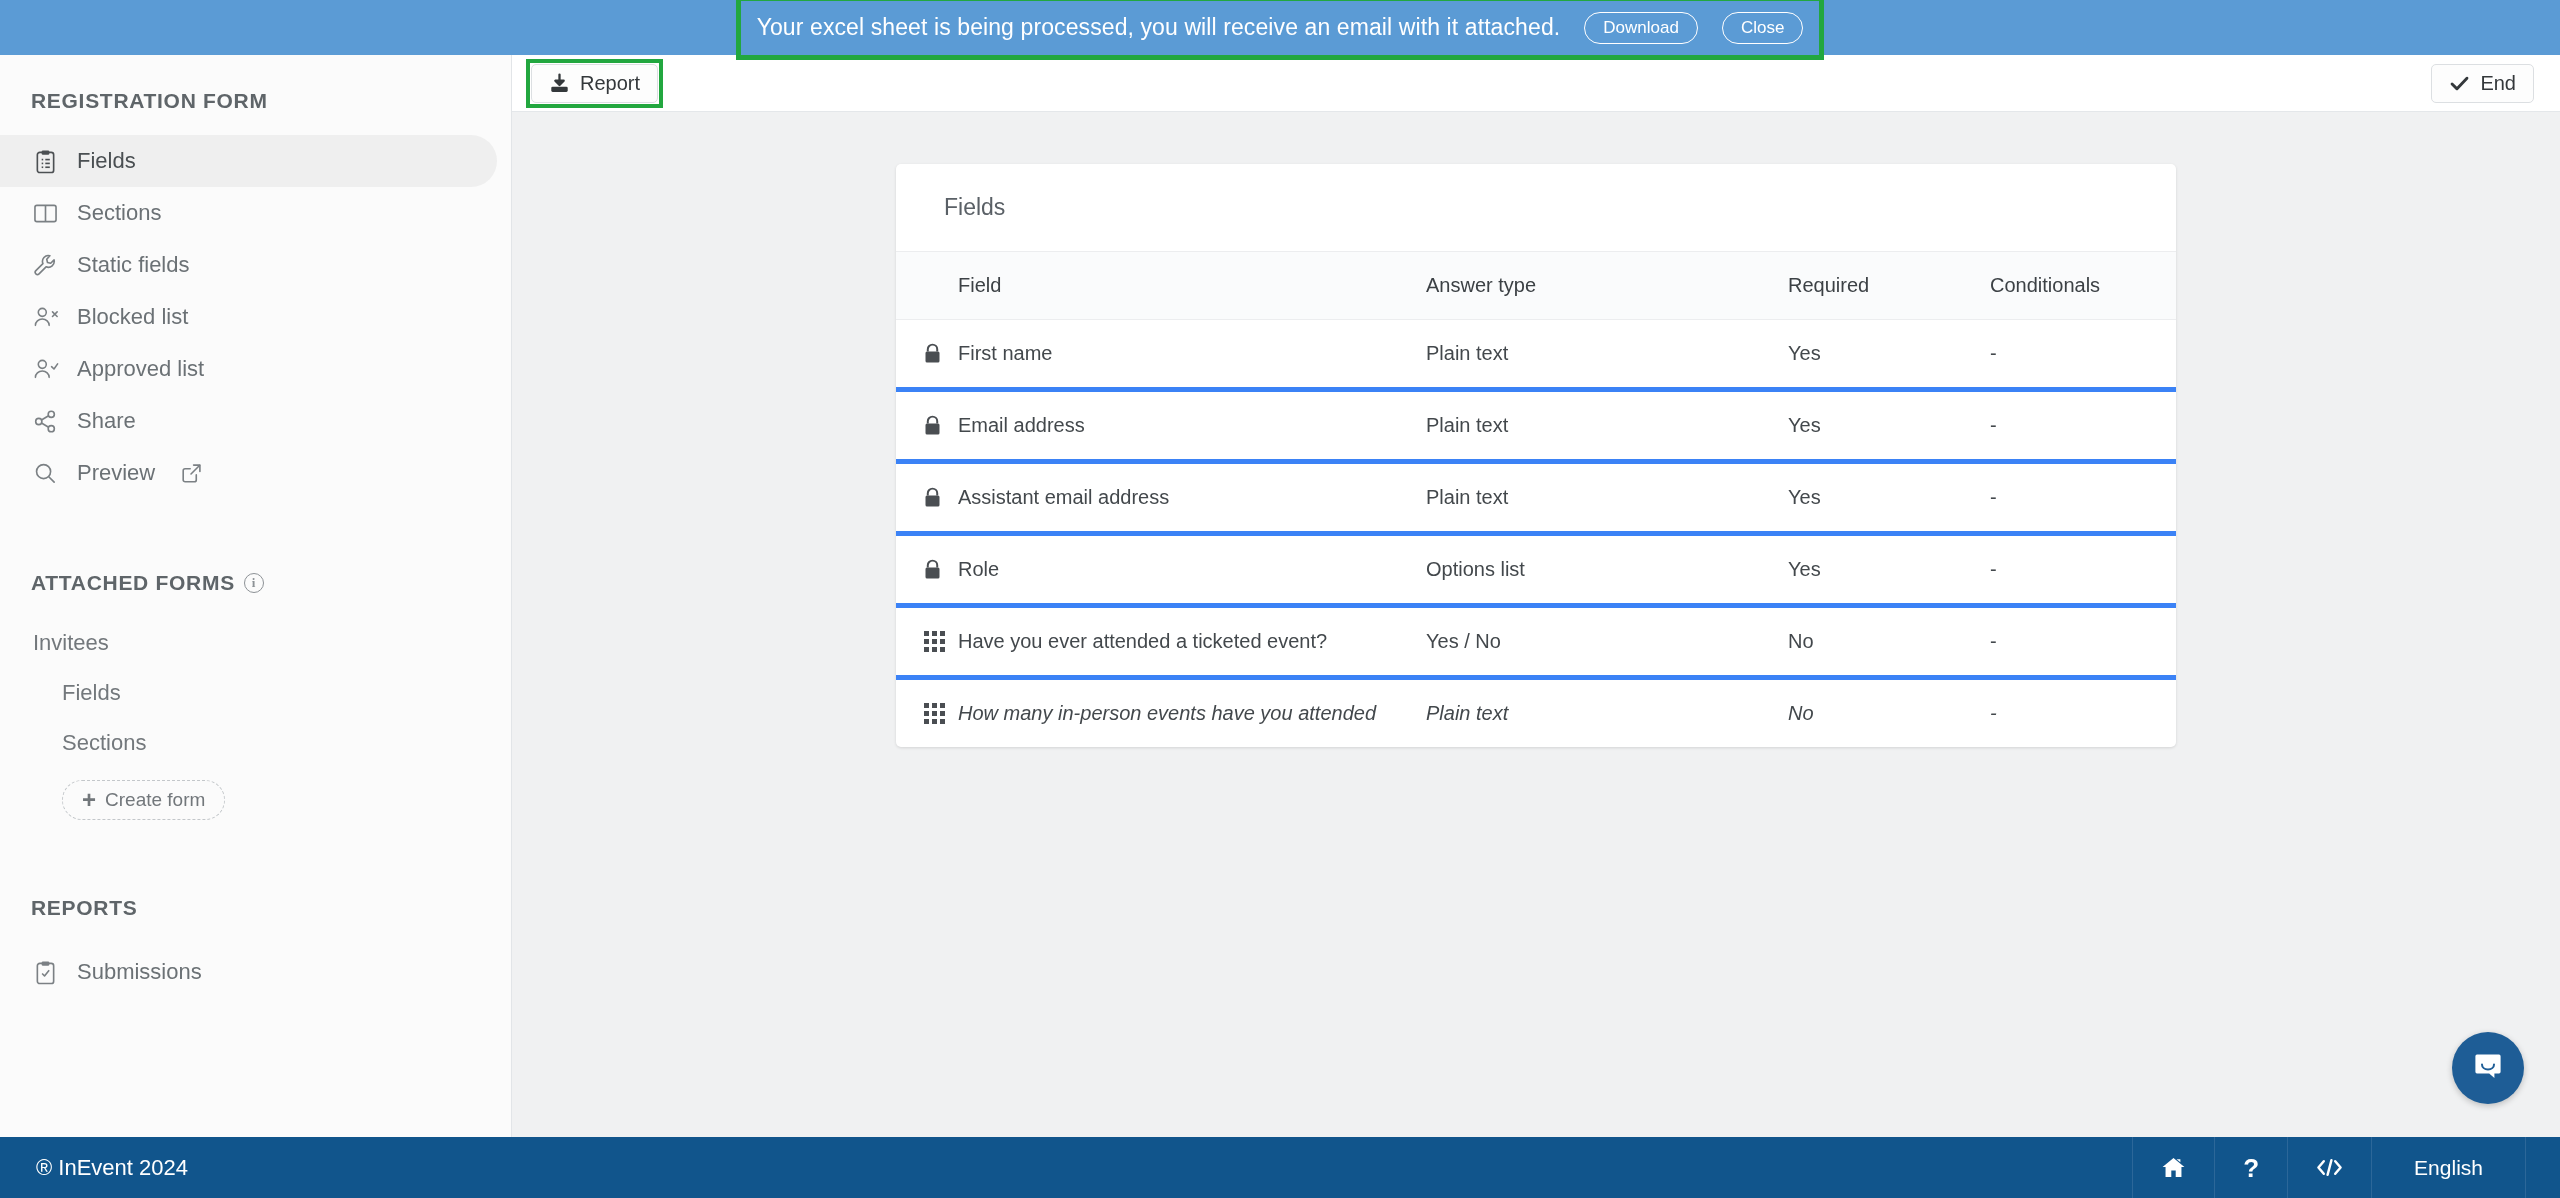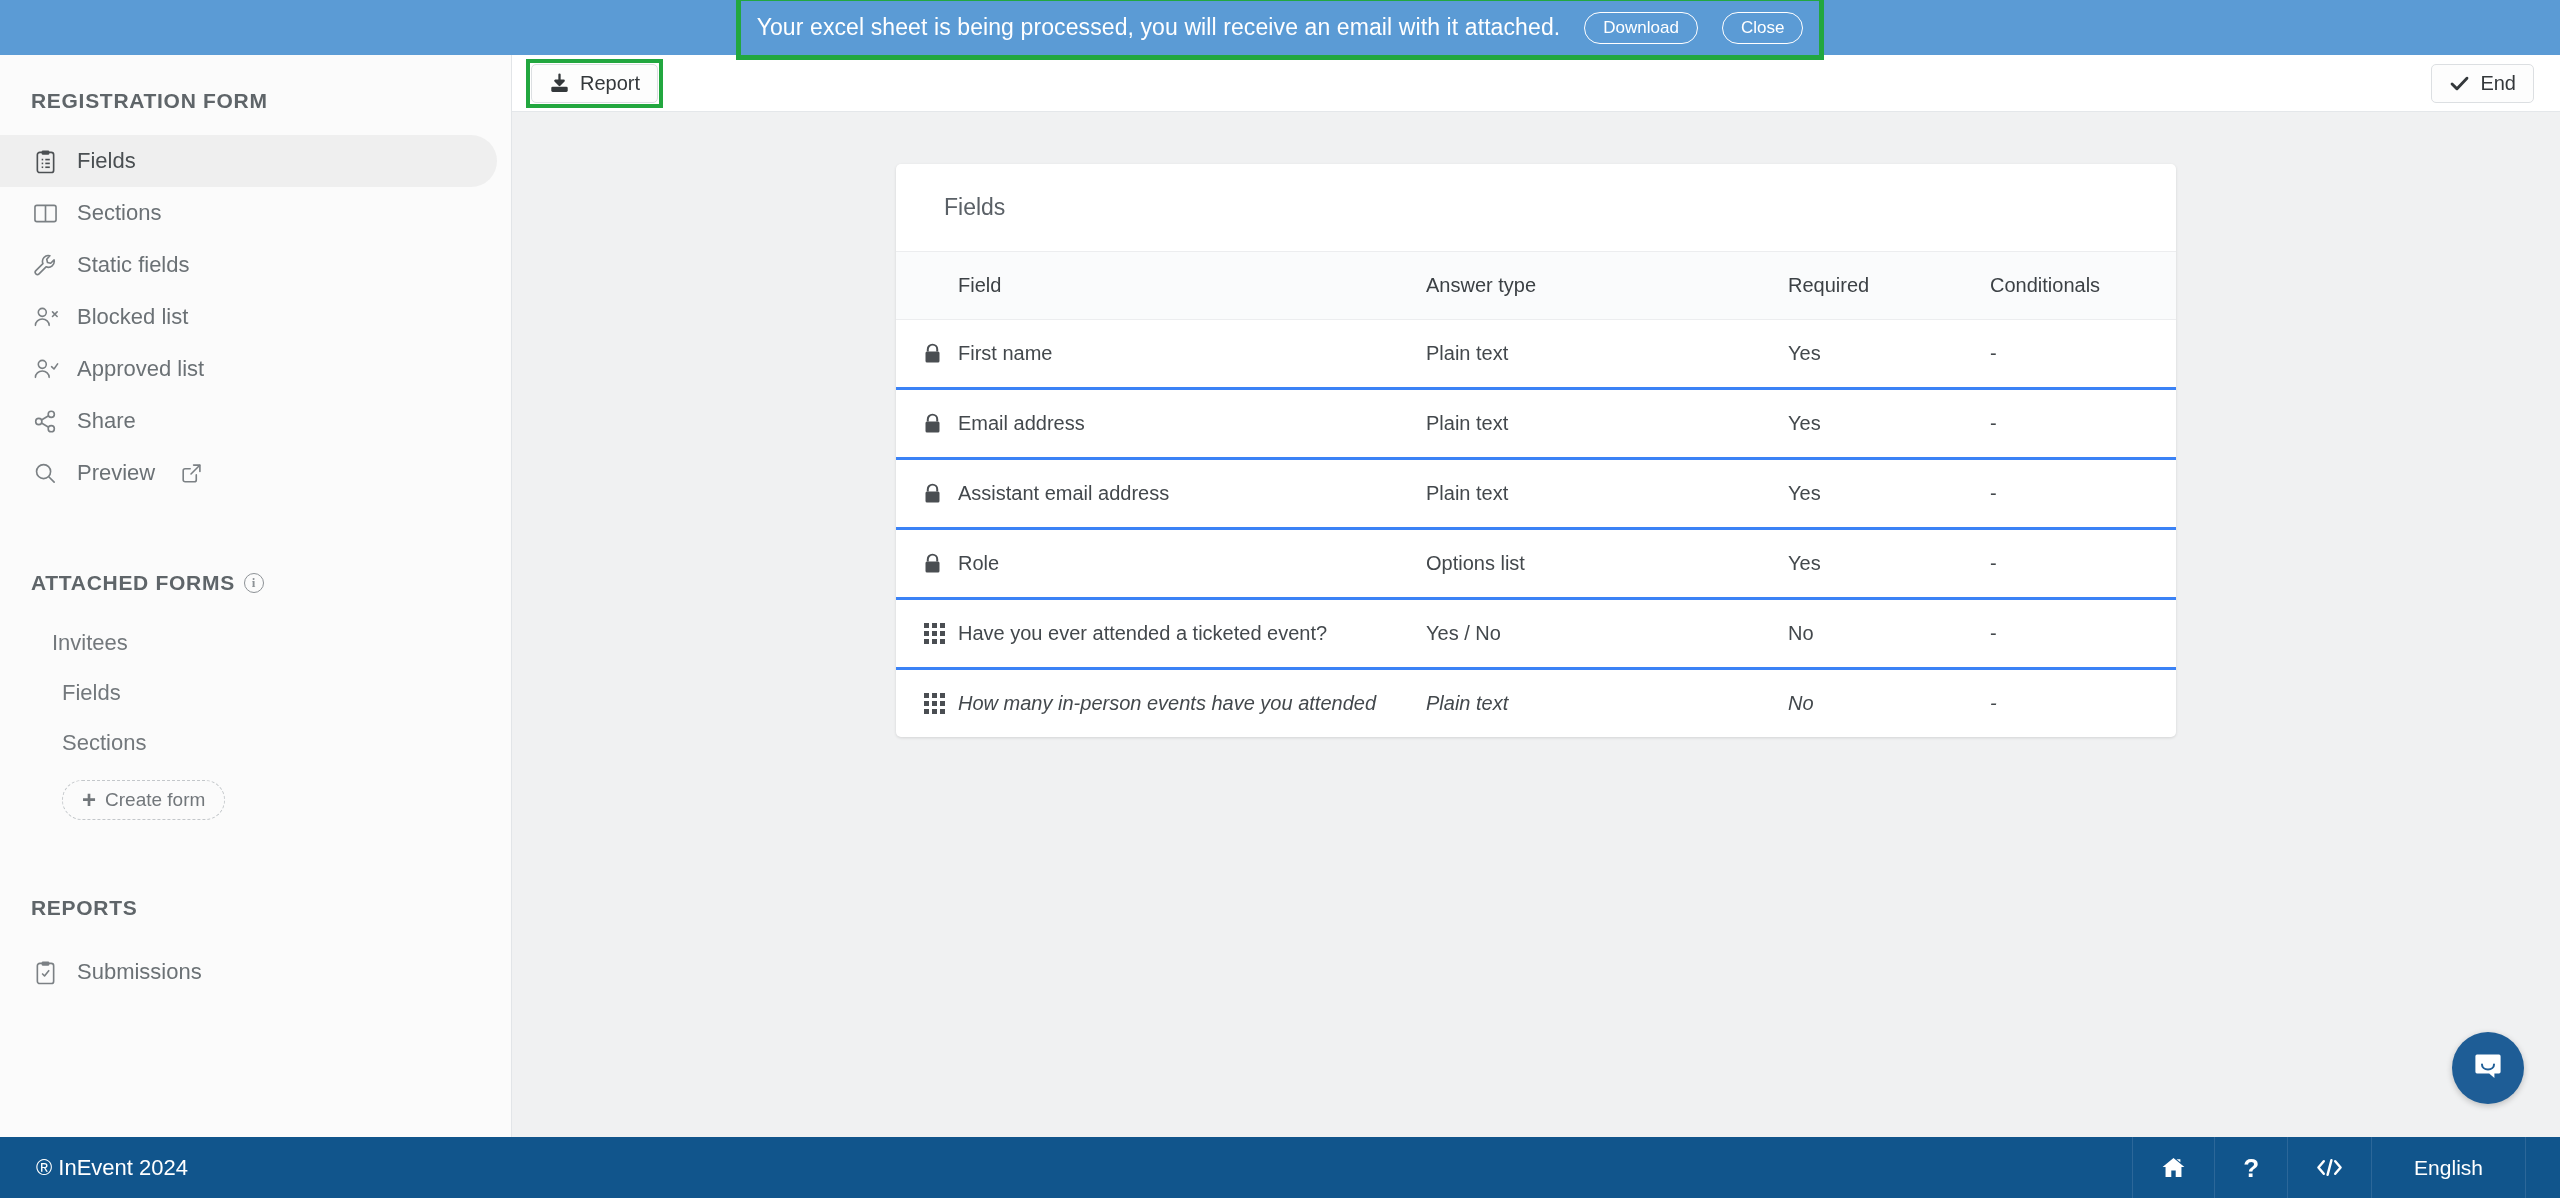--- a/index.html
+++ b/index.html
@@ -78,21 +78,21 @@
     background: #efefef;
     border-top-right-radius: 26px;
     border-bottom-right-radius: 26px;
     width: 497px;
     color: #4a4f52;
   }
   .nav-ico { width: 27px; height: 27px; flex: 0 0 27px; display:flex; align-items:center; justify-content:center; }
   .nav-ico svg { display:block; }
   .sub-item {
     height: 50px; display: flex; align-items: center;
-    padding-left: 52px; font-size: 22px; color: #73787c; cursor: pointer;
+    padding-left: 33px; font-size: 22px; color: #73787c; cursor: pointer;
   }
   .sub-item.indented { padding-left: 62px; }
   .create-form-btn {
     margin-left: 62px;
     display: inline-flex; align-items: center; gap: 9px;
     border: 1.5px dashed #c3c7ca;
     border-radius: 22px;
     padding: 7px 19px;
     font-size: 19px; color: #72777b;
     background: transparent; cursor: pointer;
@@ -146,21 +146,21 @@
   table { width: 100%; border-collapse: collapse; }
   thead tr { background: #fafbfc; border-top: 1px solid #ecedef; border-bottom: 1px solid #ecedef; }
   th {
     text-align: left; font-weight: normal;
     font-size: 20px; color: #3c4145;
     padding: 22px 0;
   }
   td {
     font-size: 20px; color: #43484c;
     padding: 22px 0;
-    border-bottom: 3px solid #3b82f6;
+    border-bottom: 5px solid #3b82f6;
   }
   tbody tr:last-child td { border-bottom: none; font-style: italic; }
   .col-icon  { width: 62px; padding-left: 24px; }
   .col-field { width: 468px; }
   .col-type  { width: 362px; }
   .col-req   { width: 202px; }
   .col-cond  { width: auto; }
   .cell-ico { display:flex; align-items:center; justify-content:flex-start; padding-left: 4px; }
   .cell-ico svg { display:block; }
 

